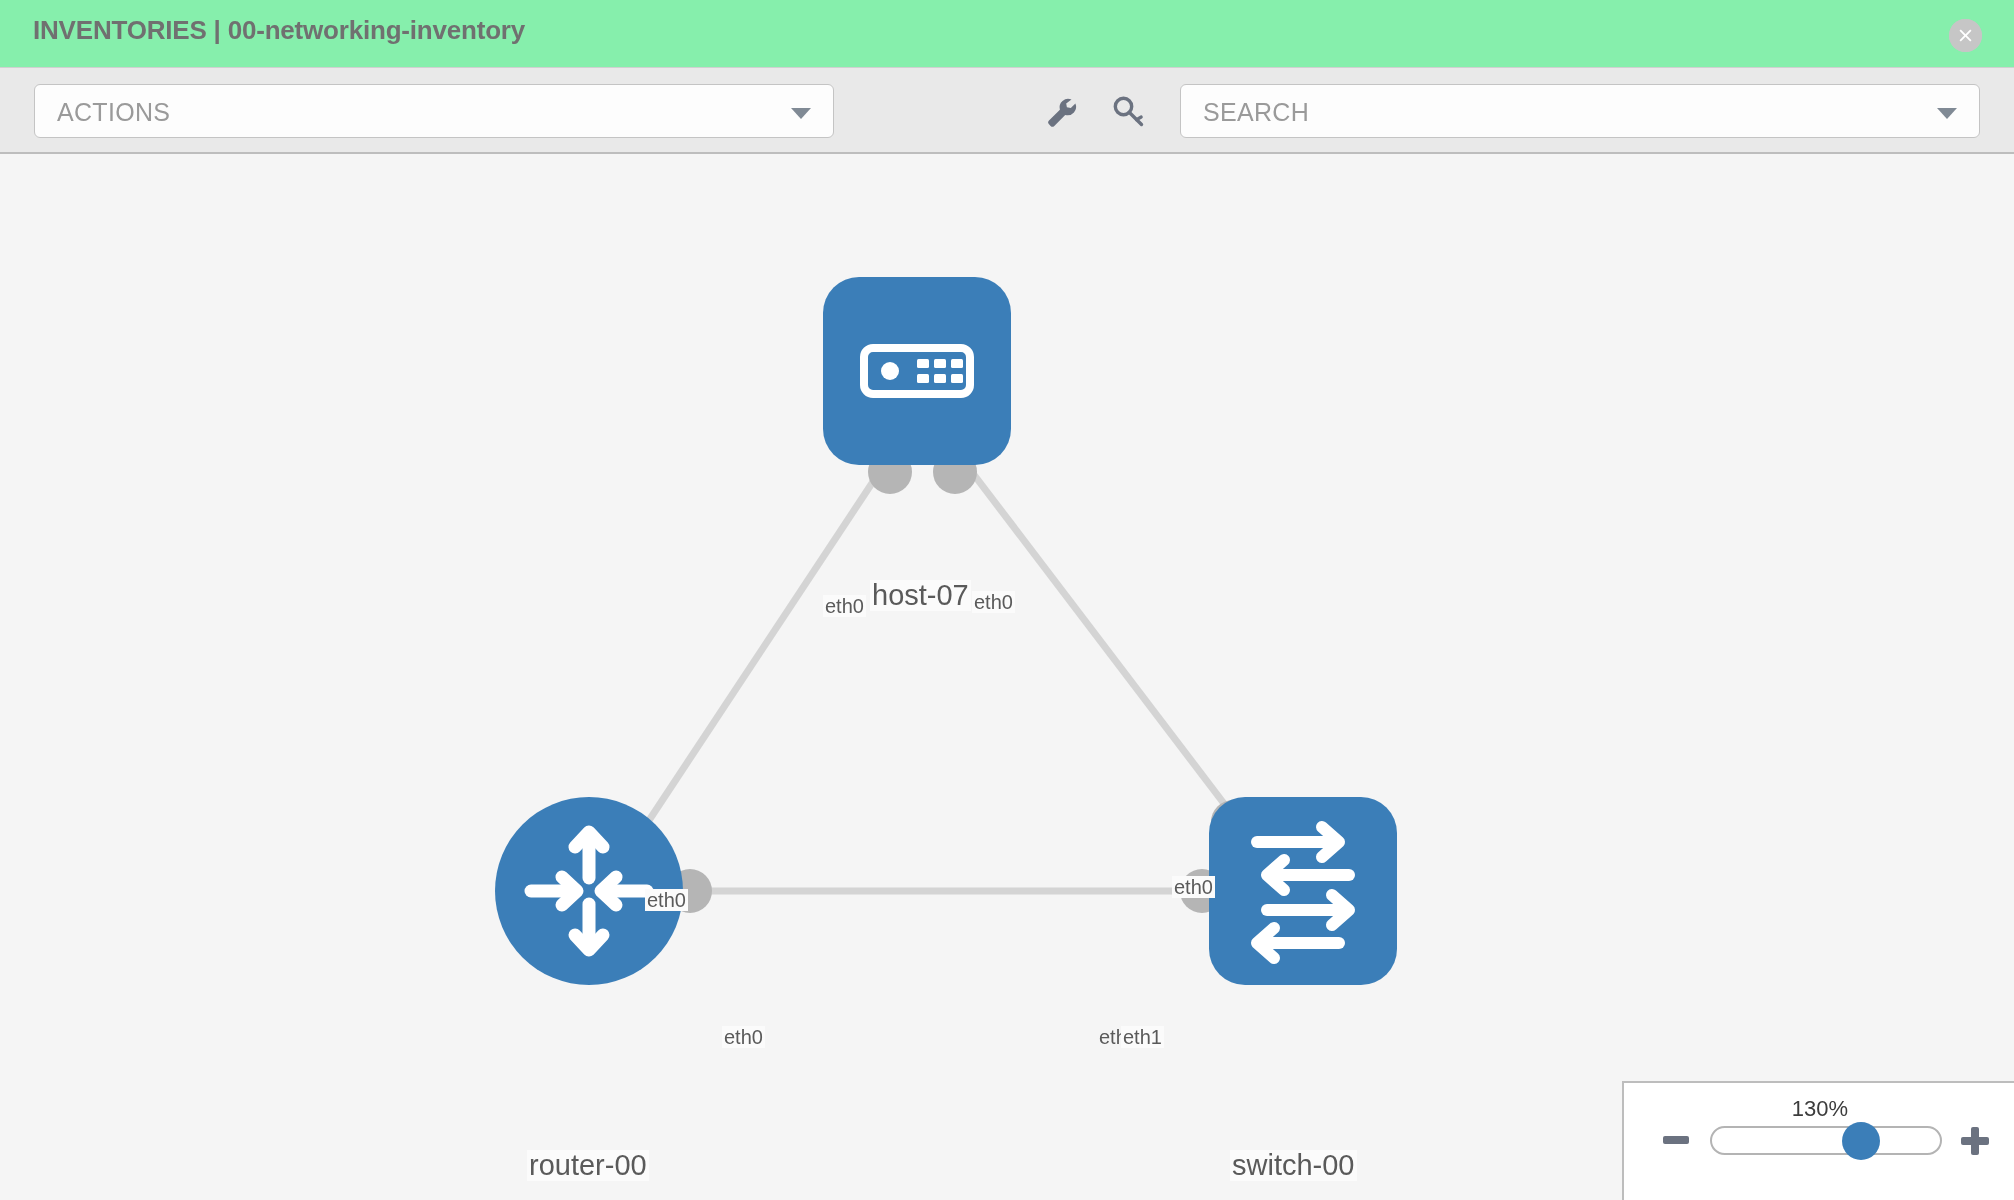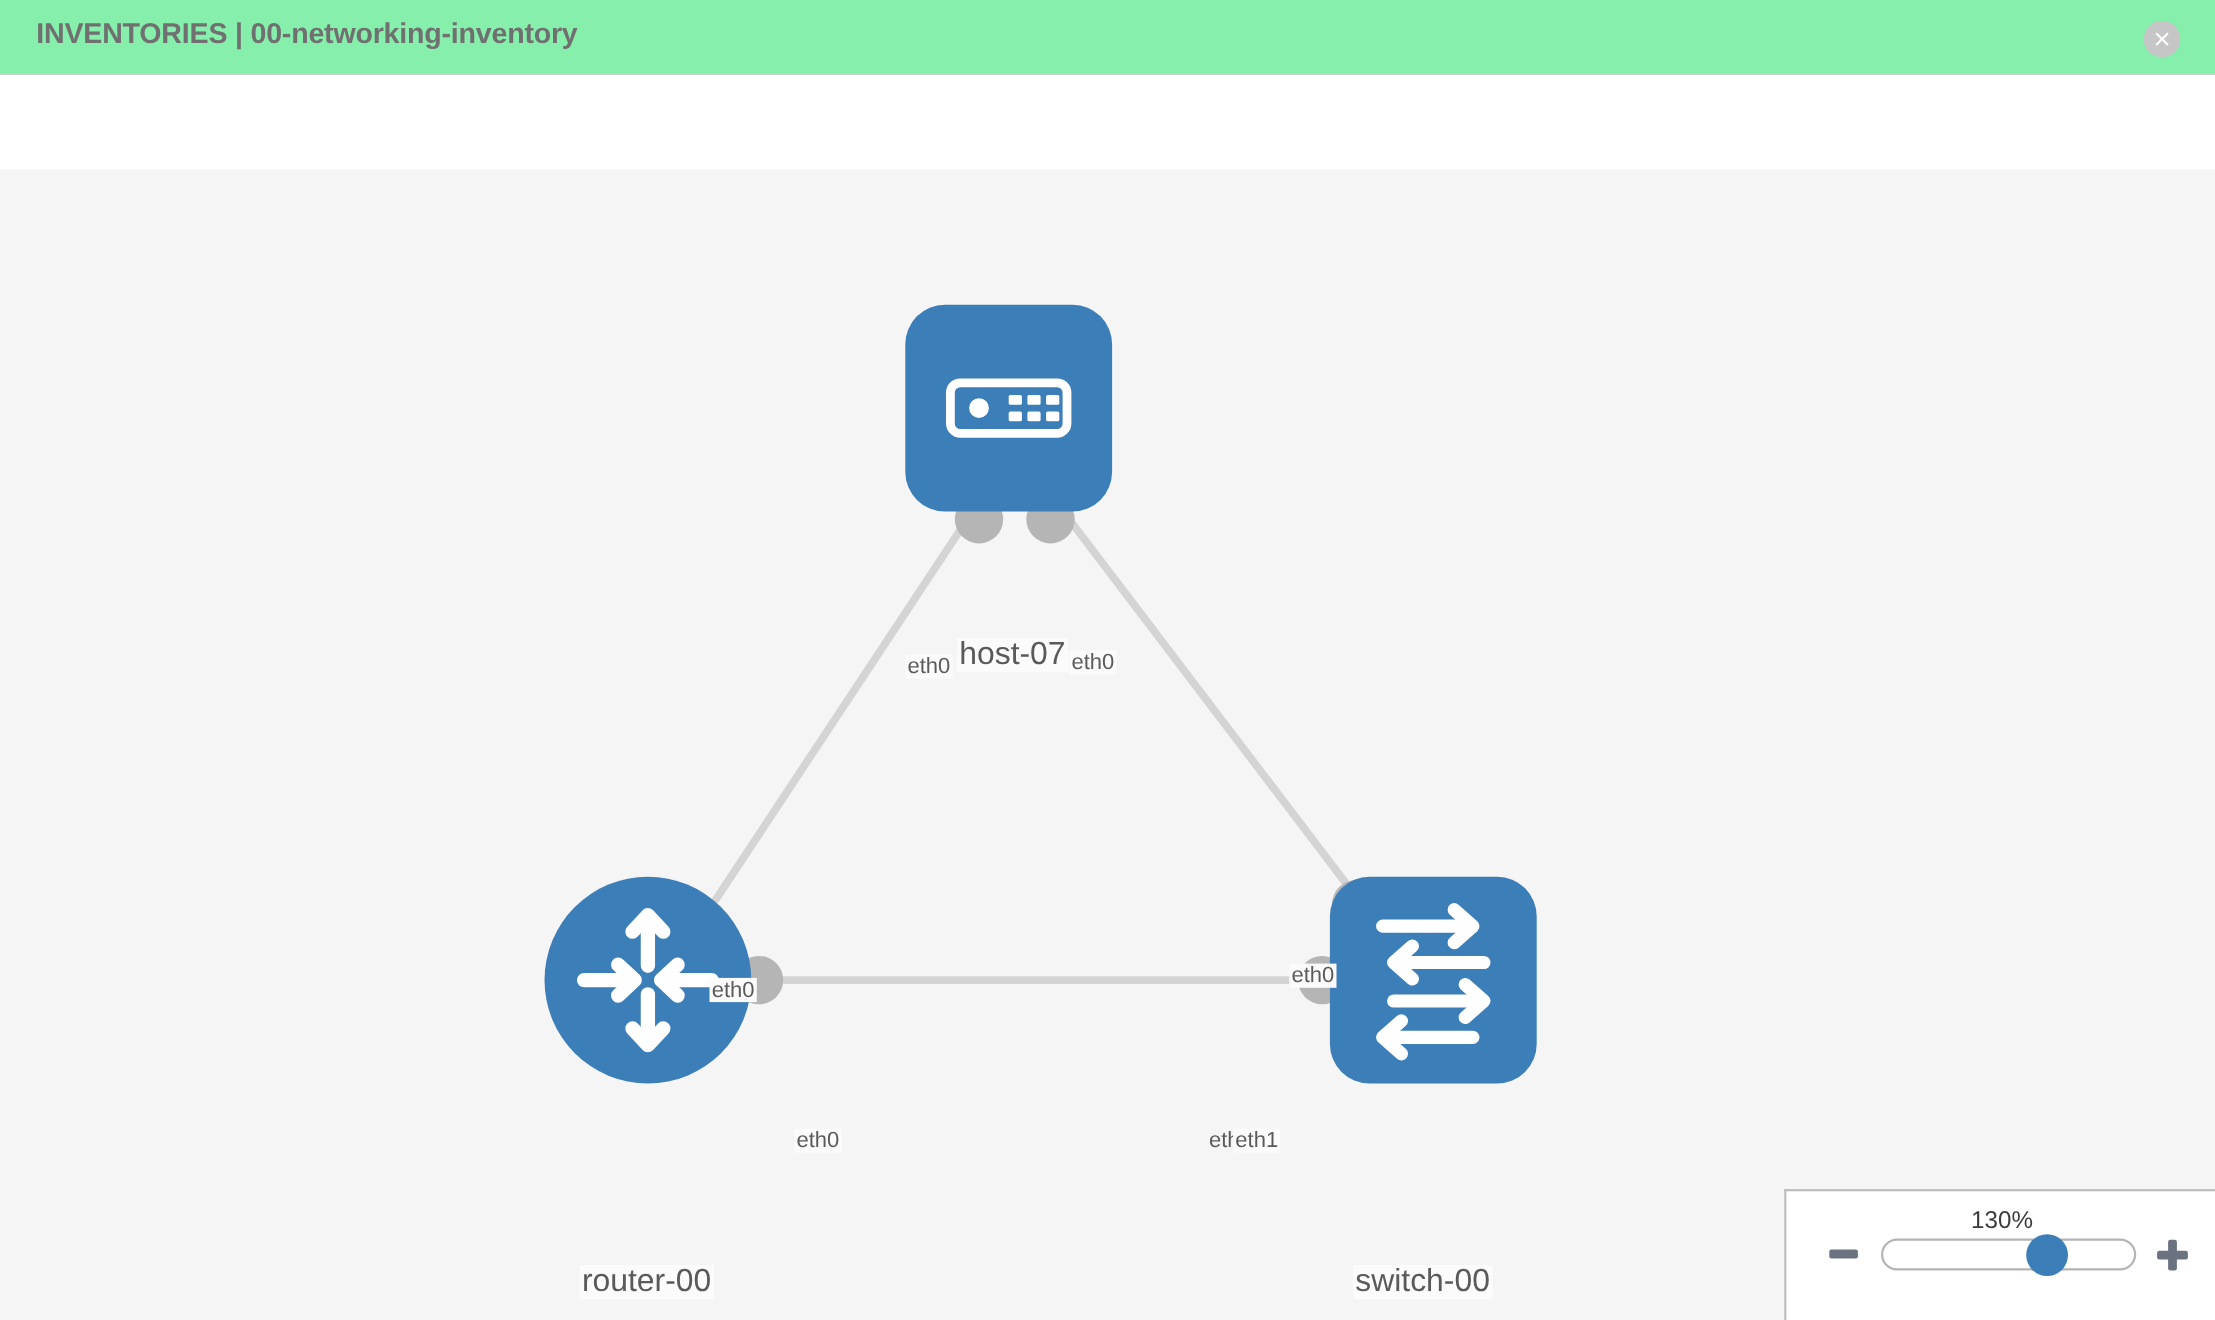--- a/index.html
+++ b/index.html
@@ -203,20 +203,46 @@
   <div class="header">
     <div class="header-title">INVENTORIES | 00-networking-inventory</div>
     <div class="close-btn">
       <svg width="33" height="33" viewBox="0 0 33 33" aria-hidden="true">
         <circle cx="16.5" cy="16.5" r="16.5" fill="#c6c6c6"></circle>
         <path d="M10.5 11.8 L11.8 10.5 L16.5 15.2 L21.2 10.5 L22.5 11.8 L17.8 16.5 L22.5 21.2 L21.2 22.5 L16.5 17.8 L11.8 22.5 L10.5 21.2 L15.2 16.5 Z" fill="#ffffff"></path>
       </svg>
     </div>
   </div>
 
+  <div class="toolbar">
+
+    <div class="actions-select">
+      <span class="actions-label">ACTIONS</span>
+      <span class="caret"></span>
+    </div>
+
+    <div class="tool-icon wrench">
+      <svg width="36" height="36" viewBox="0 0 36 36" aria-hidden="true">
+        <path d="M28.5 5.5 a8.6 8.6 0 0 0 -11.6 10.2 L6.0 26.6 a2.6 2.6 0 0 0 0 3.7 l1.6 1.6 a2.6 2.6 0 0 0 3.7 0 L22.2 21.0 a8.6 8.6 0 0 0 10.2 -11.6 l-4.6 4.6 -3.9 -0.7 -0.7 -3.9 Z" fill="#6b7280"></path>
+      </svg>
+    </div>
+
+    <div class="tool-icon key">
+      <svg width="36" height="36" viewBox="0 0 36 36" aria-hidden="true">
+        <circle cx="12.5" cy="12.5" r="8.2" fill="none" stroke="#6b7280" stroke-width="3.4"></circle>
+        <path d="M18.2 18.2 L30.5 30.5" stroke="#6b7280" stroke-width="3.4" stroke-linecap="round" fill="none"></path>
+        <path d="M25.6 25.6 L30.2 23.0" stroke="#6b7280" stroke-width="3.2" stroke-linecap="round" fill="none"></path>
+      </svg>
+    </div>
+
+    <div class="search-box">
+      <span class="search-label">SEARCH</span>
+      <span class="caret"></span>
+    </div>
+  </div>
 
   <div class="canvas">
 
     <svg class="topology-svg" viewBox="0 0 2014 1046">
       <defs>
         <clipPath id="clipHost">
             <rect x="823" y="123" width="188" height="188" rx="36"></rect>
           </clipPath>
       </defs>
 

